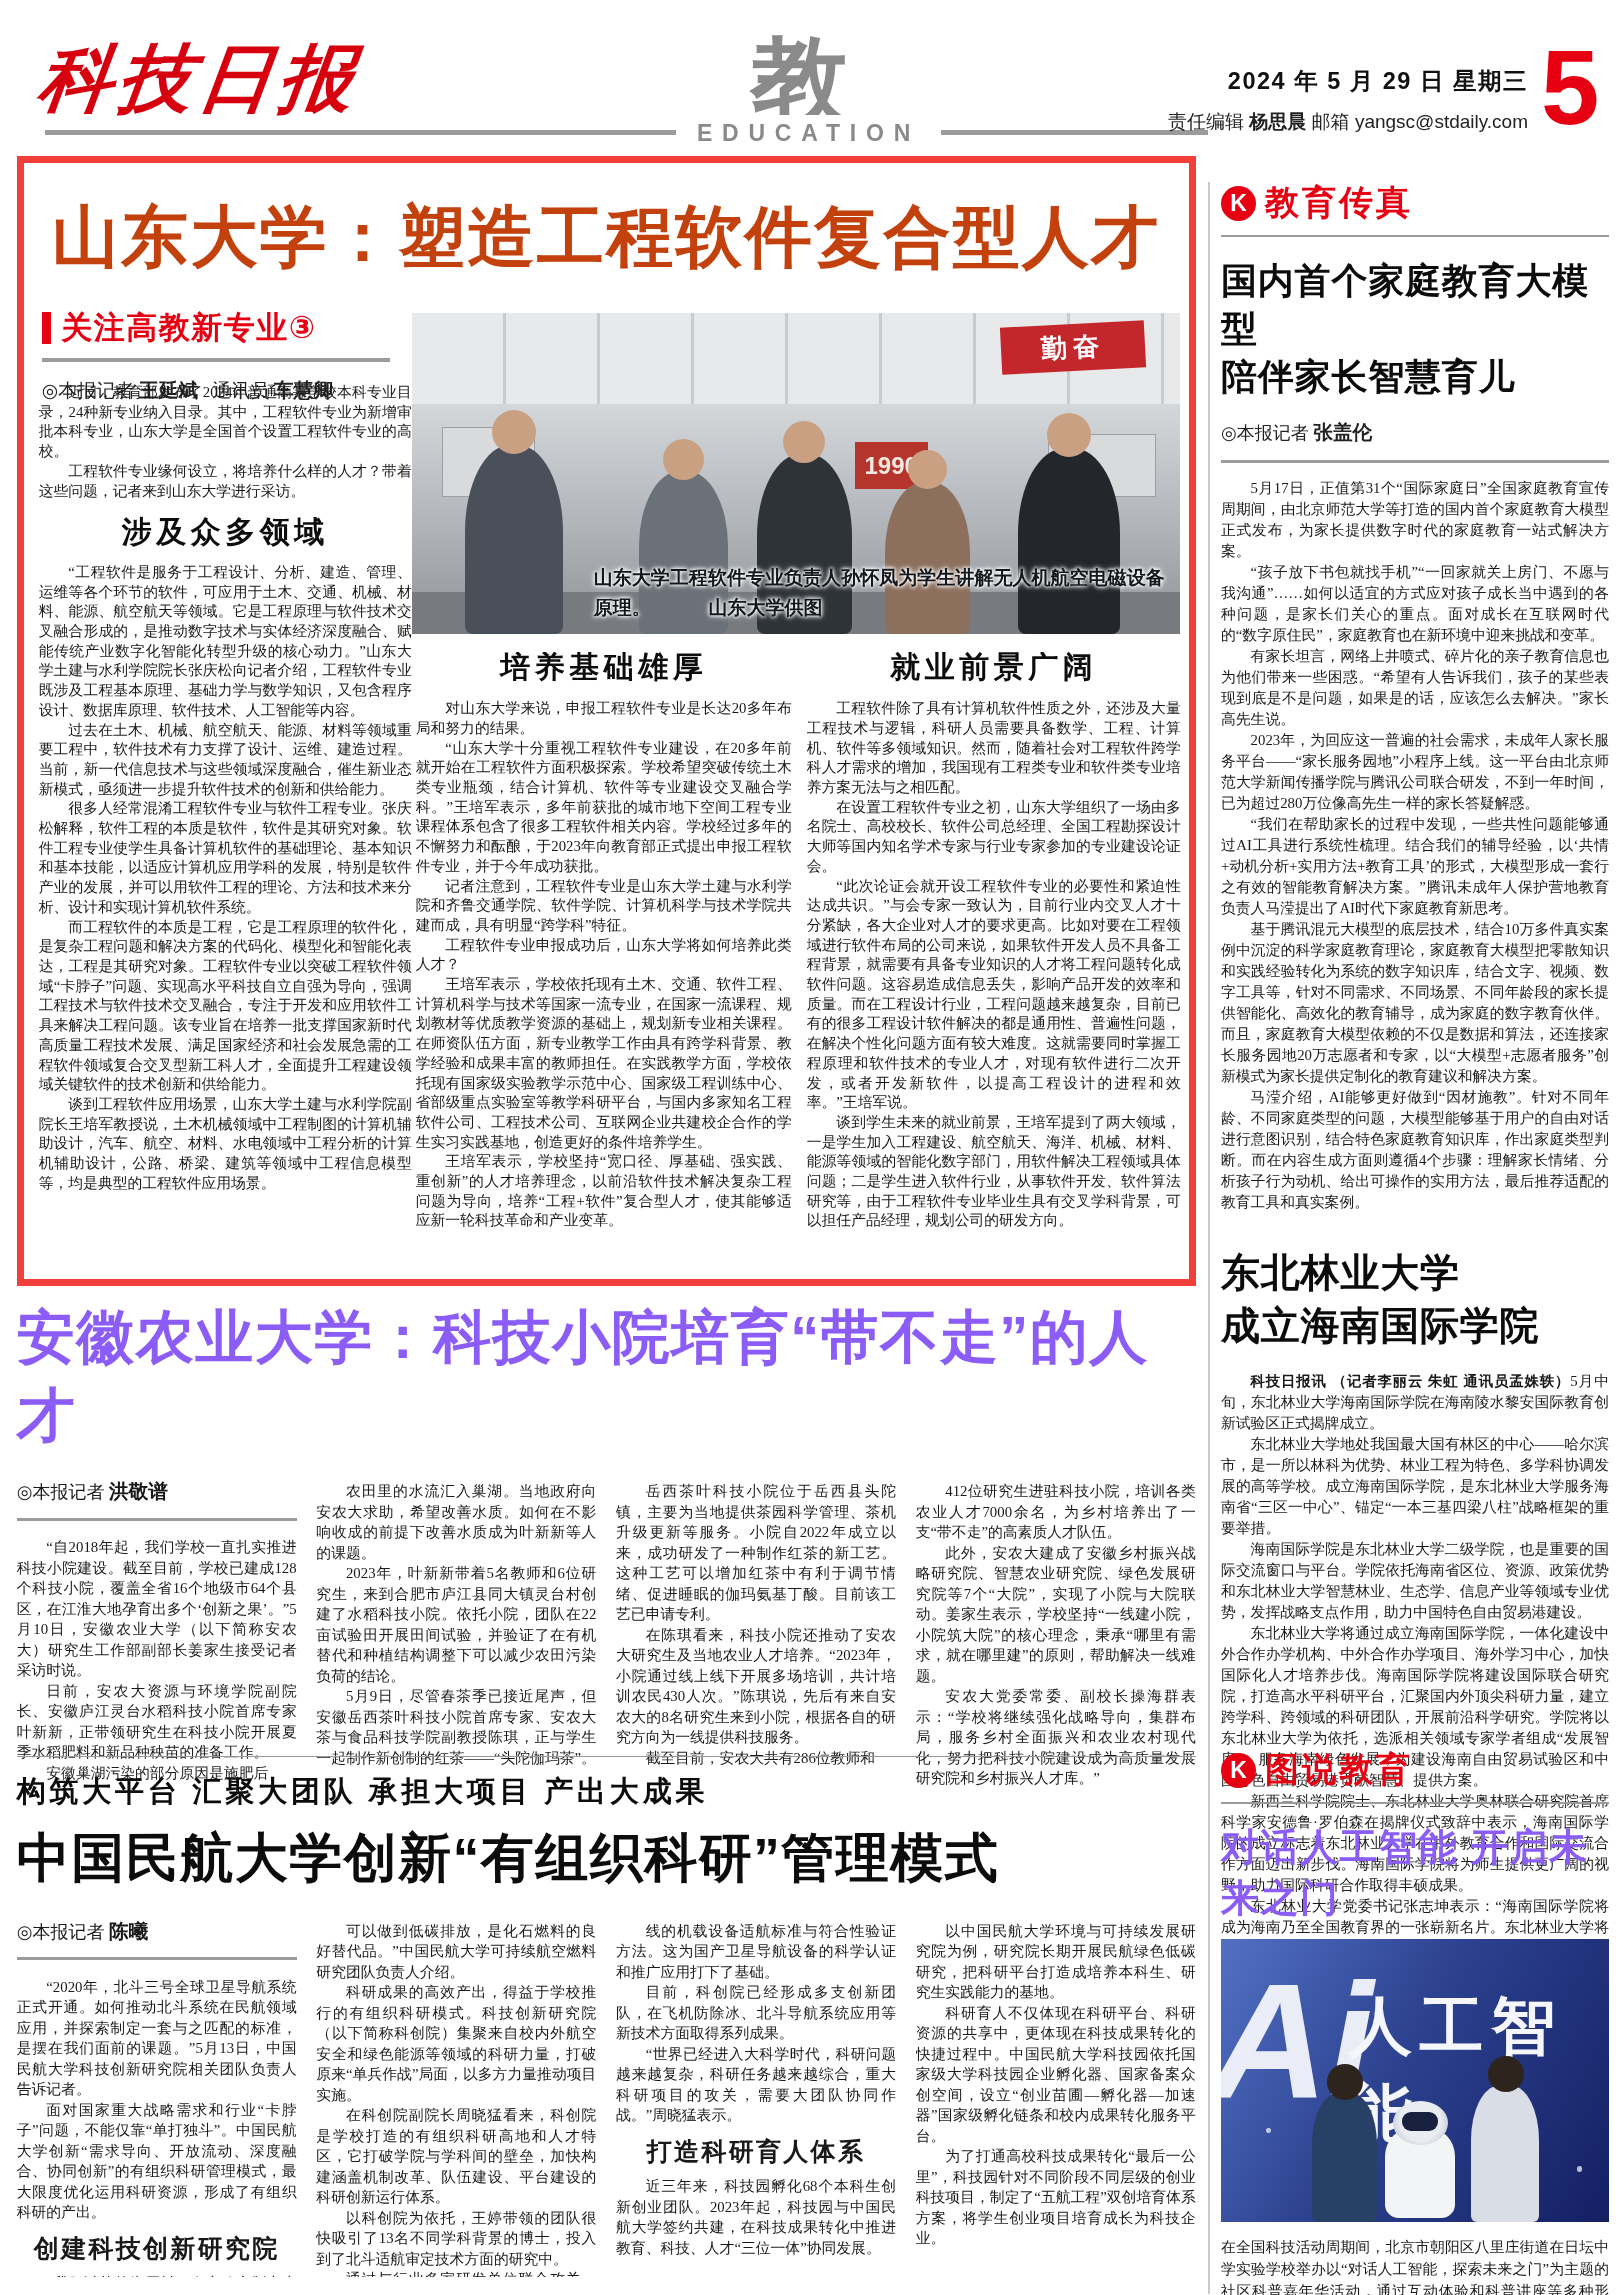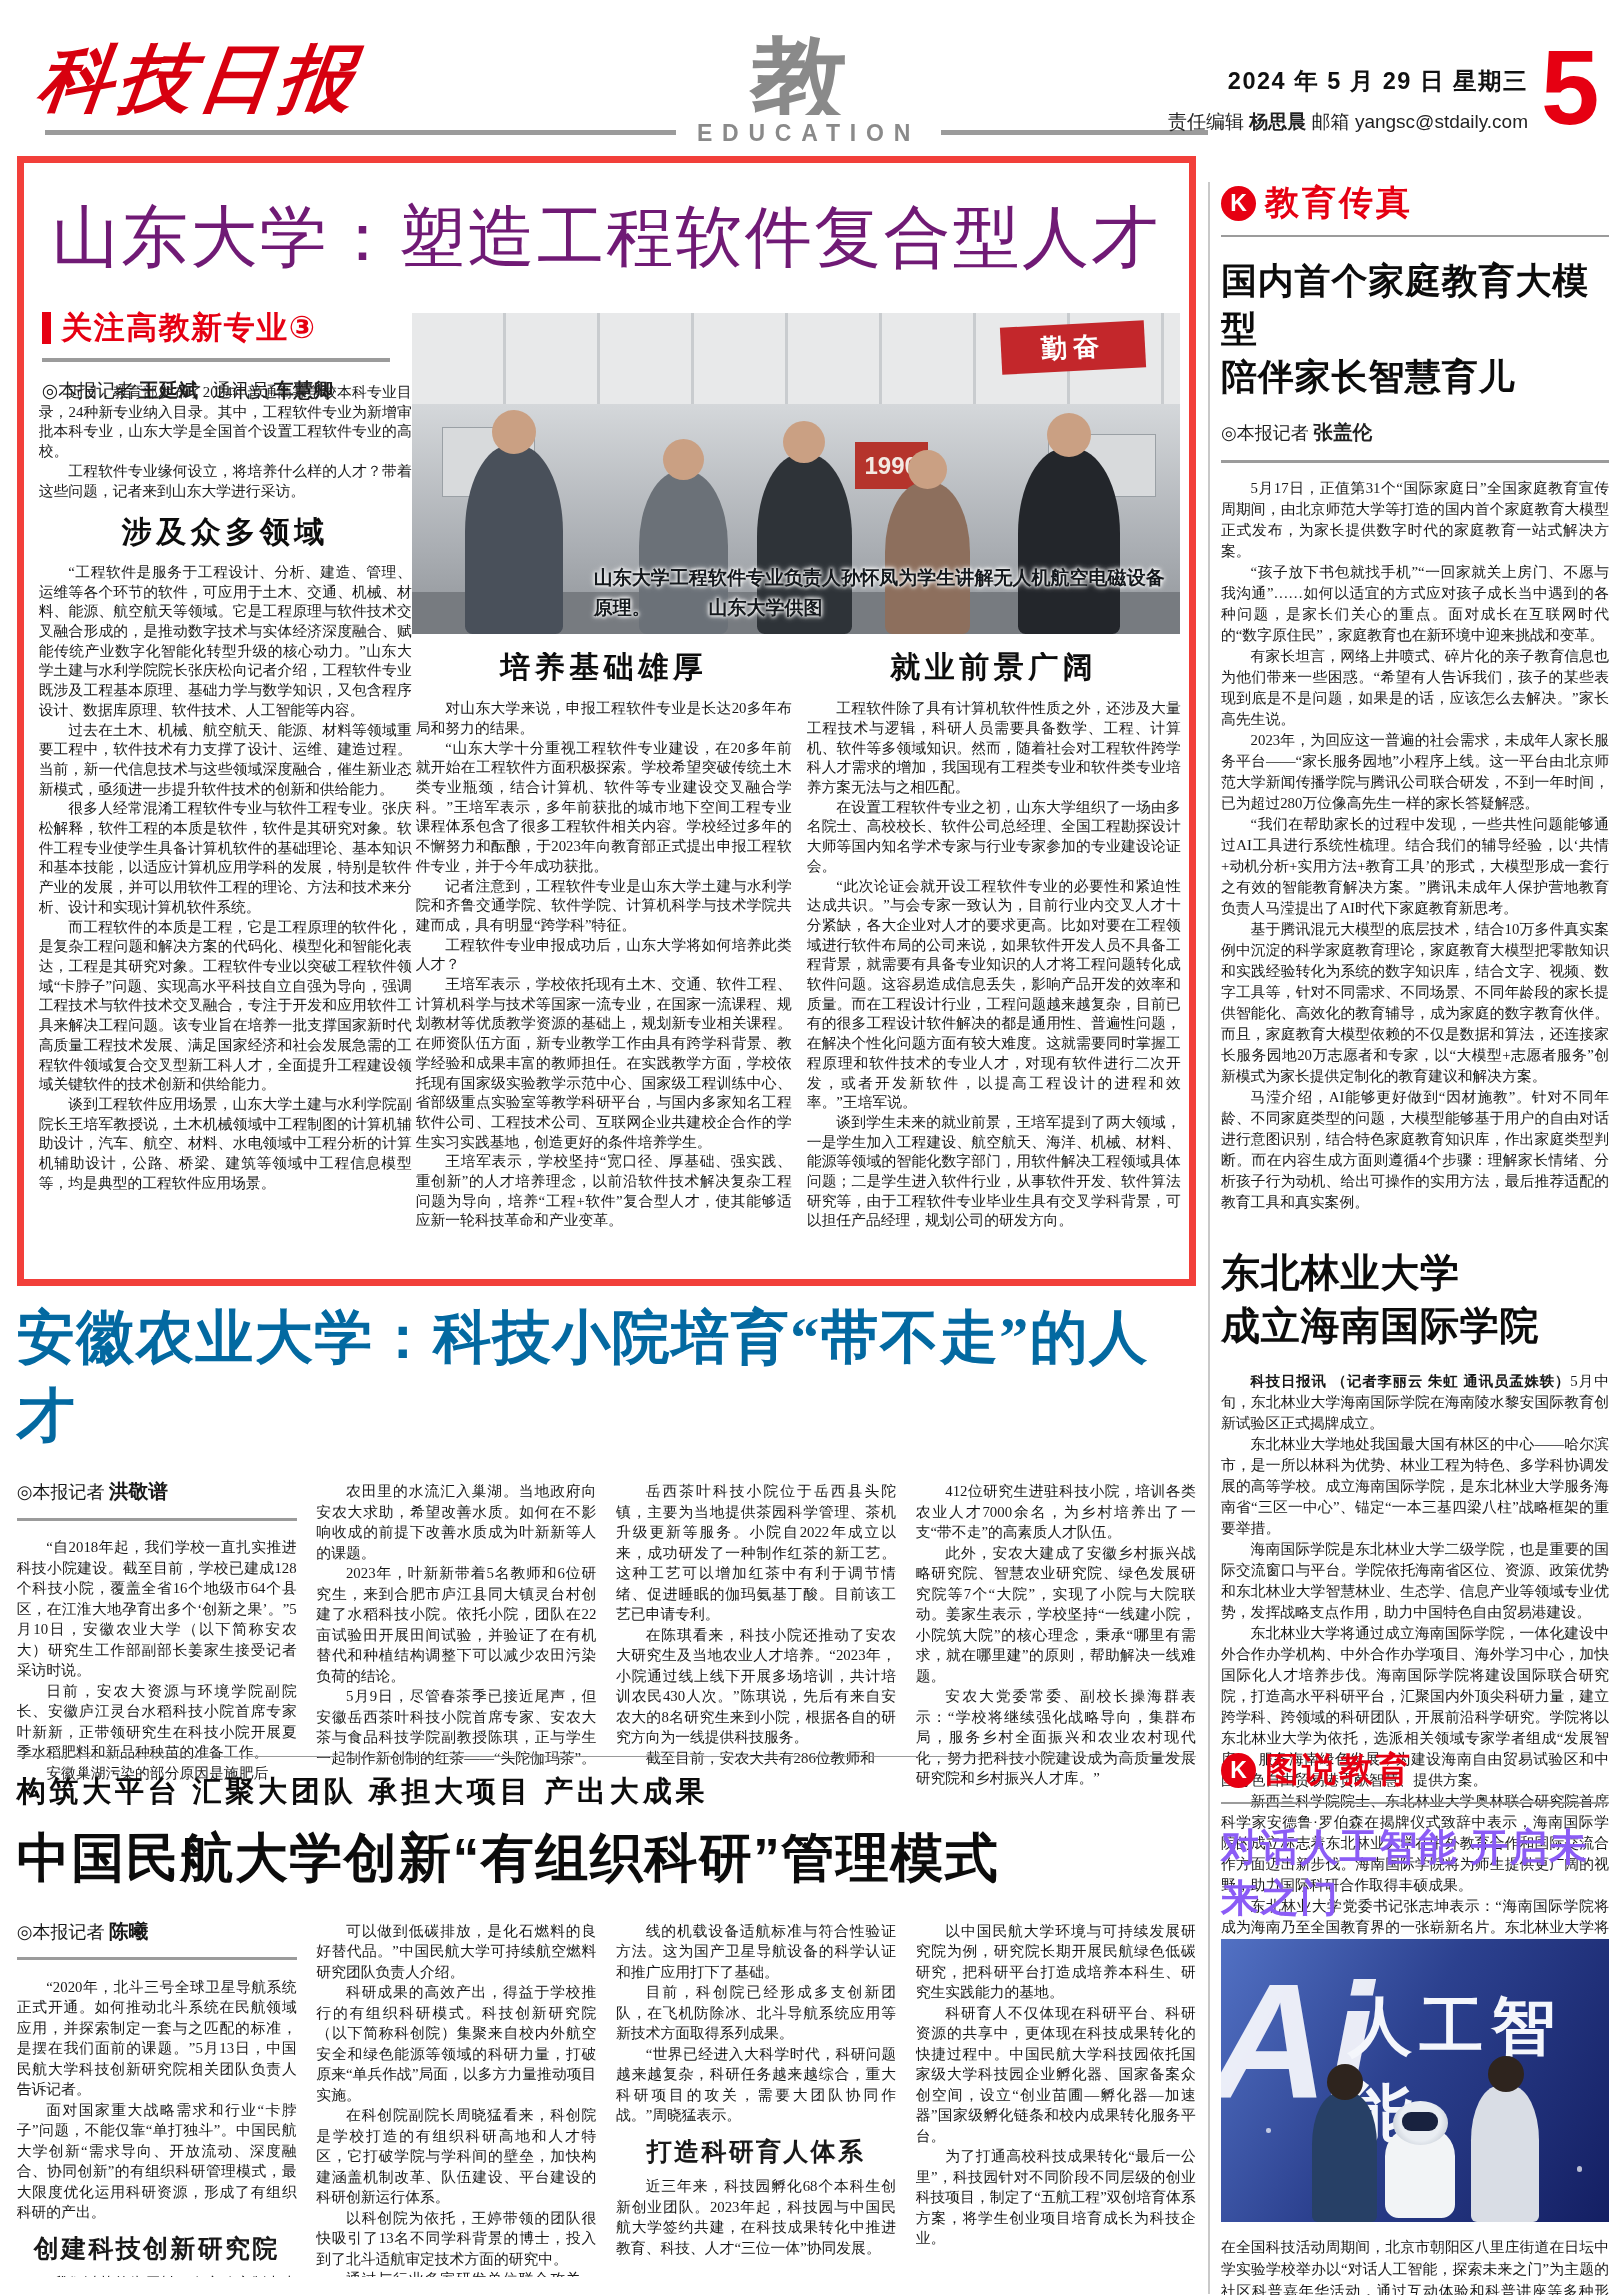--- a/index.html
+++ b/index.html
@@ -17,21 +17,21 @@
   #section-en{left:676px;top:115px;width:265px;text-align:center;font-size:23px;font-weight:bold;
     color:#8a8a8a;letter-spacing:9.8px;background:#fff;padding:4.5px 0 1.5px 0;}
   #mast-right{right:89px;top:65px;text-align:right;}
   #mast-date{font-size:23.5px;font-weight:bold;letter-spacing:1.5px;}
   #mast-editor{font-size:19px;margin-top:12px;color:#222;}
   #mast-editor b{font-family:"Liberation Sans","DejaVu Sans",sans-serif;}
   #page-number{left:1541px;top:35px;font-size:105px;font-weight:bold;color:#e60012;line-height:1;}
 
   
   #lead-box{left:16.7px;top:156px;width:1179px;height:1130px;border:7.6px solid #f23f3a;box-sizing:border-box;background:#fff;}
-  #lead-headline{left:0;top:29px;width:100%;text-align:center;font-size:67px;font-weight:normal;letter-spacing:2.3px;color:#701a75;}
+  #lead-headline{left:0;top:29px;width:100%;text-align:center;font-size:67px;font-weight:bold;letter-spacing:2.3px;color:#c2410c;}
   #lead-series{left:18px;top:144px;display:flex;align-items:center;}
   #lead-series .bar{width:9px;height:32px;background:#e60012;margin-right:10.6px;}
   #lead-series .txt{font-size:31px;font-weight:bold;color:#e60012;letter-spacing:1.5px;}
   #lead-series-rule{left:18px;top:195px;width:348px;height:3.8px;background:#9b9b9b;}
   #lead-byline{left:18px;top:214px;font-size:19px;color:#222;}
   .byline b{font-family:"Liberation Sans","DejaVu Sans",sans-serif;font-size:19.7px;}
 
   
   #lead-photo{left:388px;top:150px;width:768px;height:321px;overflow:hidden;
      background:linear-gradient(180deg,#eceded 0%,#d3d6d9 30%,#abafb4 72%,#8f9398 100%);}
@@ -93,21 +93,21 @@
   .robot{position:absolute;left:164px;bottom:4.5px;width:70px;height:91px;background:#f2f4f6;border-radius:29px 29px 13.6px 13.6px;}
   .robot .dome{position:absolute;left:7.6px;top:-26px;width:55px;height:44px;border-radius:50%;
      background:radial-gradient(circle at 50% 45%,#e9edf2 0 55%,#aeb6c2 100%);}
   .robot .face{position:absolute;left:16.7px;top:-15px;width:36px;height:19.7px;border-radius:9px;background:#18223f;}
   #ai-caption{margin-top:13.6px;font-size:14.8px;line-height:22px;text-align:justify;color:#191919;}
 
   #v-divider{left:1208px;top:182px;width:1.5px;height:2112px;background:#c9c9c9;}
 
   
   #agri{left:16.7px;top:1299px;width:1179px;}
-  #agri-headline{font-size:58px;font-weight:bold;letter-spacing:1.5px;color:#0369a1;font-family:Liberation Serif, serif;}
+  #agri-headline{font-size:58px;font-weight:bold;letter-spacing:1.5px;color:#8b5cf6;}
   .four-cols{display:flex;gap:19.7px;margin-top:26px;}
   .ncol{width:280px;height:339px;overflow:hidden;font-size:14.8px;line-height:20.5px;text-align:justify;color:#191919;}
   .ncol p{margin:0;text-indent:2em;}
   .ncol .byline{font-size:18px;}
   .ncol .rule{height:3px;background:#9b9b9b;margin:15px 0 16.7px 0;}
   .ncol .subhead{font-size:25px;font-weight:bold;text-align:center;text-indent:0;margin:15px 0;
      font-family:"Liberation Sans","DejaVu Sans",sans-serif;letter-spacing:2.3px;}
 
   
   #caac{left:16.7px;top:1756px;width:1179px;border-top:0.8px solid #999;padding-top:15px;}

